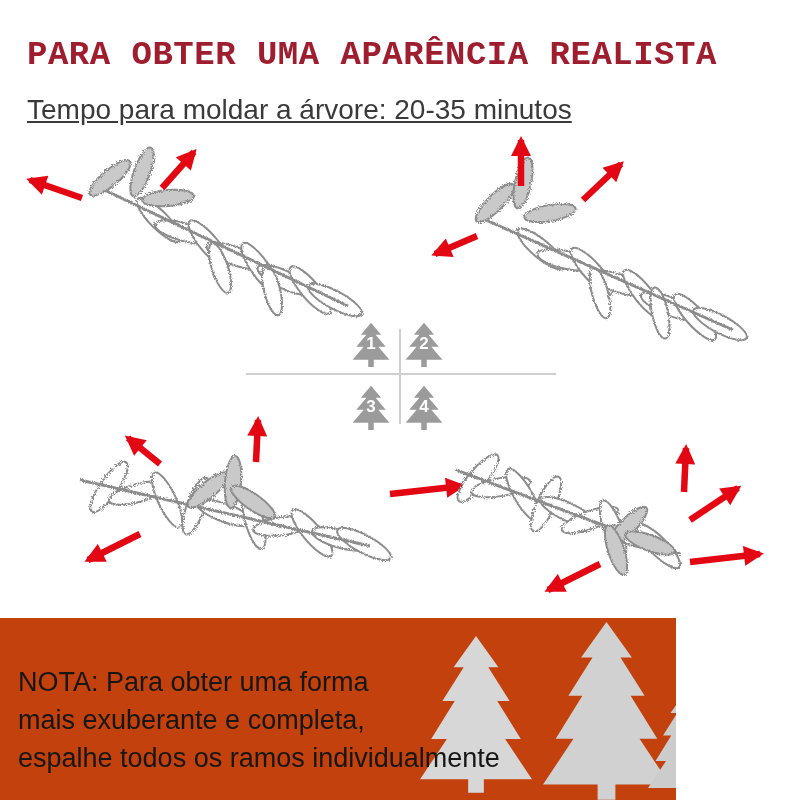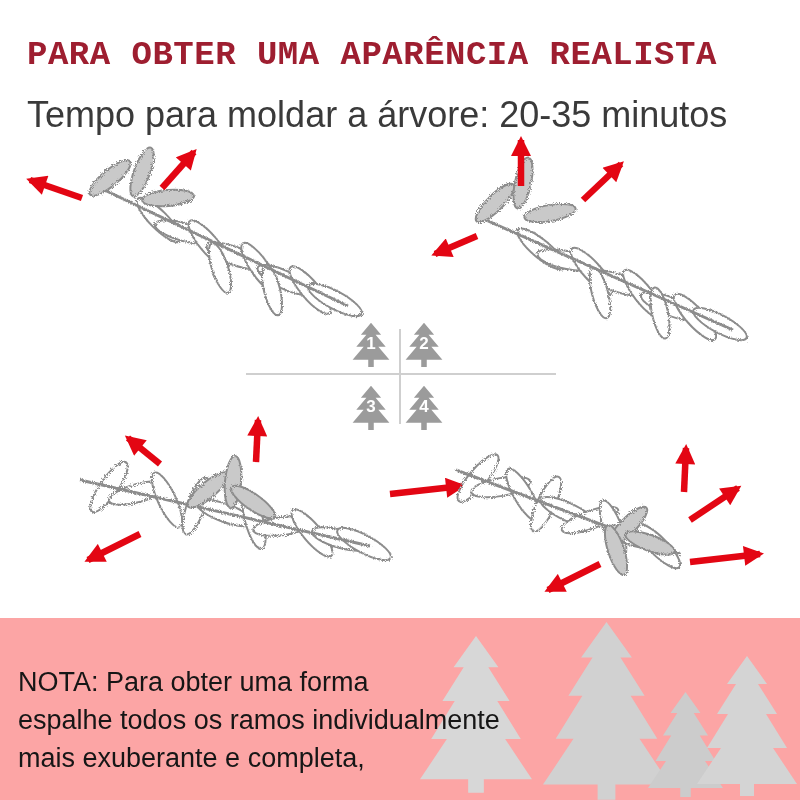--- a/index.html
+++ b/index.html
@@ -8,21 +8,21 @@
   #canvas { position:relative; width:800px; height:800px; background:#ffffff; overflow:hidden; }
 
   .title {
     position:absolute; left:27px; top:36px;
     font-size:34px; font-weight:bold; color:#9e1e30; letter-spacing:.5px;
     white-space:nowrap;
     font-family:Liberation Mono, monospace;
   }
   .subtitle {
     position:absolute; left:27px; top:94px;
-    font-size:36px; color:#3a3a3a; white-space:nowrap;
+    font-size:28px; color:#3a3a3a; white-space:nowrap;text-decoration:underline;
   }
 
   .quad { position:absolute; }
   .quad-tl { left:10px;  top:138px; }
   .quad-tr { left:415px; top:128px; }
   .quad-bl { left:38px;  top:412px; }
   .quad-br { left:428px; top:428px; }
 
   .divider-h { position:absolute; left:246px; top:373px; width:310px; height:2px; background:#cfcfcf; }
   .divider-v { position:absolute; left:399px; top:329px; width:2px; height:95px; background:#cfcfcf; }
@@ -32,22 +32,22 @@
   .tree-step .num {
     position:absolute; left:0; top:13px; width:100%;
     text-align:center; color:#ffffff; font-weight:bold; font-size:17px;
   }
   .step-1 { left:352px; top:321px; }
   .step-2 { left:405px; top:321px; }
   .step-3 { left:352px; top:384px; }
   .step-4 { left:405px; top:384px; }
 
   .note-band {
-    position:absolute; left:0; top:618px; width:800px; height:182px;
-    background:#fca5a5; overflow:hidden;
+    position:absolute; left:0; top:618px; width:676px; height:182px;
+    background:#c2410c; overflow:hidden;
   }
   .note-band .bg-trees { position:absolute; left:0; top:0; }
   .note-text {
     position:absolute; left:18px; top:46px;
     font-size:27px; color:#161616; line-height:1.4; z-index:2;
   }
 </style>
 </head>
 <body>
 
@@ -237,18 +237,18 @@
       <defs>
         <path id="pine" d="M50 0 L70 28 L61 28 L80 58 L69 58 L90 92 L76 92 L100 128 L57 128 L57 140 L43 140 L43 128 L0 128 L24 92 L10 92 L31 58 L20 58 L39 28 L30 28 Z"></path>
       </defs>
       <use href="#pine" transform="translate(420,18) scale(1.12)" fill="#d7d7d7"></use>
       <use href="#pine" transform="translate(543,4) scale(1.27)" fill="#d1d1d1"></use>
       <use href="#pine" transform="translate(648,74) scale(0.75)" fill="#cccccc"></use>
       <use href="#pine" transform="translate(697,38) scale(1.0)" fill="#d4d4d4"></use>
     </svg>
     <div class="note-text">
       <div>NOTA: Para obter uma forma</div>
+      <div>mais exuberante e completa,</div>
       <div>espalhe todos os ramos individualmente</div>
-      <div>mais exuberante e completa,</div>
     </div>
   </div>
 
 </div>
 
 </body></html>

